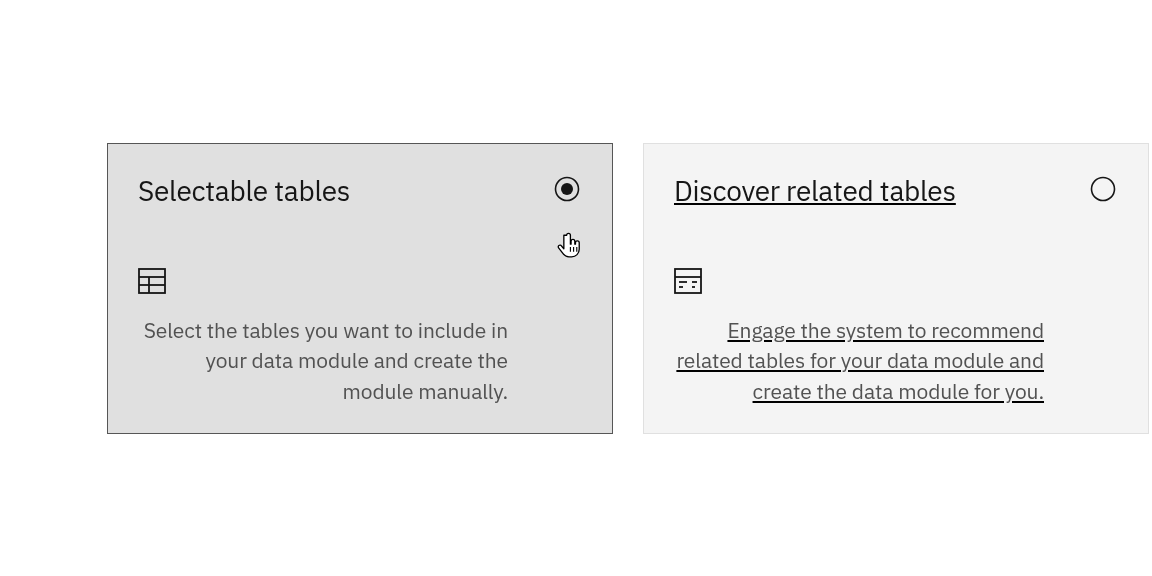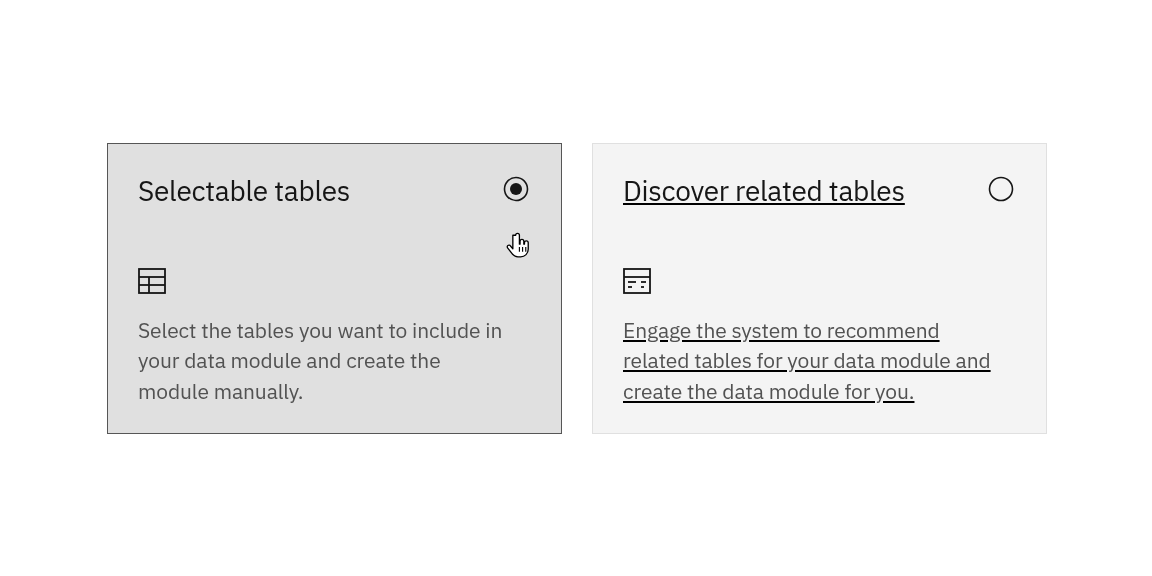--- a/index.html
+++ b/index.html
@@ -11,21 +11,21 @@
       position: relative;
     }
     .card-container {
       position: absolute;
       top: 143px;
       left: 107px;
       display: flex;
       gap: 30px;
     }
     .card {
-      width: 455px;
+      width: 506px;
       height: 291px;
       padding: 28px 26px 30px 30px;
       position: relative;
       cursor: pointer;
     }
     .card.selected {
       background: #e0e0e0;
       border: 1px solid #565656;
     }
     .card.unselected {
@@ -52,20 +52,21 @@
       height: 28px;
     }
     .card-description {
       margin-top: 20px;
       font-size: 21px;
       line-height: 1.45;
       color: #525252;
       font-weight: 400;
       max-width: 370px;
       letter-spacing: -0.005em;
+      text-align: right;
     }
     .cursor {
       position: absolute;
       top: 87px;
       right: 28px;
       width: 30px;
       height: 30px;
       pointer-events: none;
     }
   </style>

